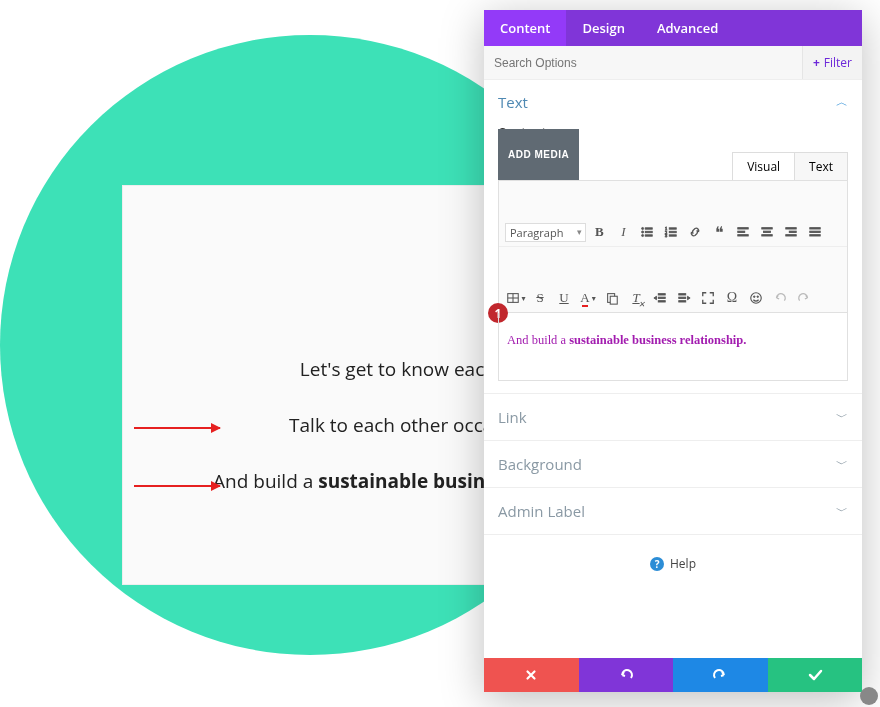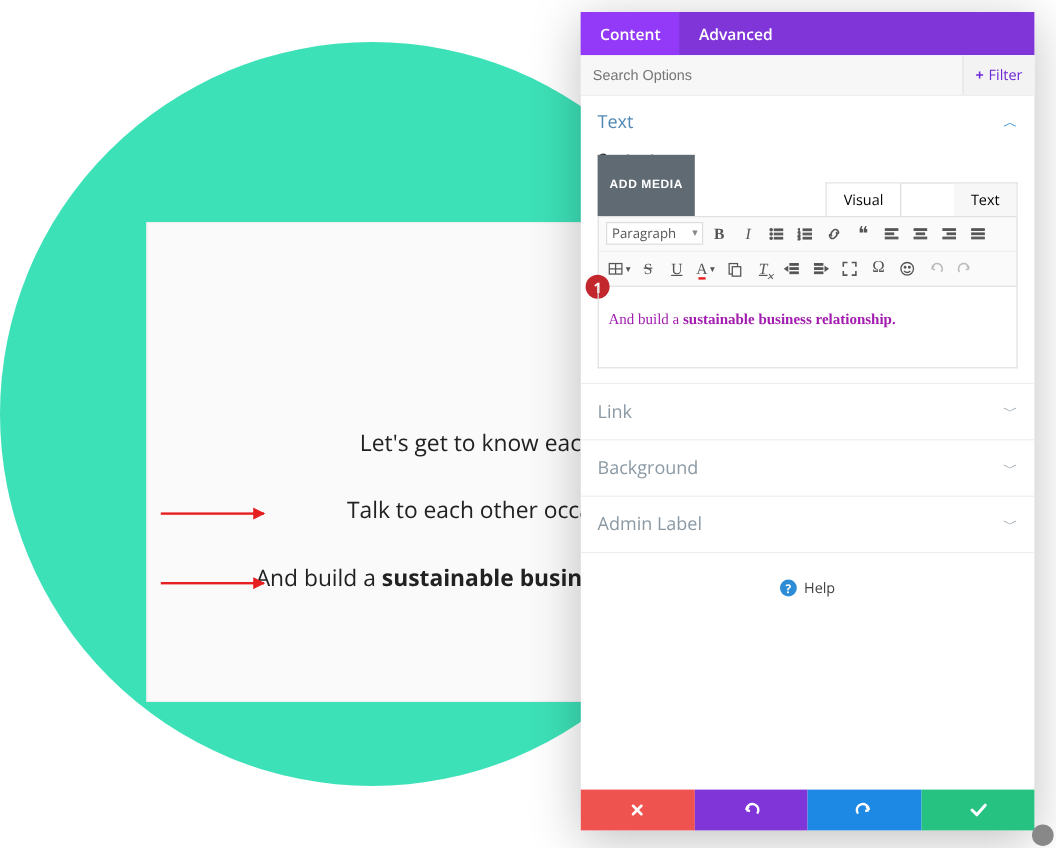--- a/index.html
+++ b/index.html
@@ -159,41 +159,41 @@
     display: flex;
     justify-content: space-between;
     align-items: flex-end;
     margin-top: -22px;
   }
   .editor-tabs {
     display: flex;
     border: 1px solid #ddd;
     border-bottom: none;
     margin-left: auto;
-    gap: 44px;
   }
   .editor-tab {
     padding: 5px 14px;
     font-size: 12px;
     background: #f7f7f7;
     cursor: pointer;
     border-right: 1px solid #ddd;
   }
   .editor-tab:last-child { border-right: none; }
   .editor-tab.active { background: #fff; }
   .toolbar {
     border: 1px solid #e0e0e0;
     background: #fafafa;
   }
   .toolbar-row {
     display: flex;
-    align-items: flex-start;
+    align-items: center;
     padding: 4px 6px;
     gap: 2px;
     border-bottom: 1px solid #eee;
+    margin-top: 37px;
   }
   .toolbar-row:last-child { border-bottom: none; }
   .paragraph-sel {
     font-size: 11px;
     padding: 1px 22px 1px 4px;
     border: 1px solid #ddd;
     background: #fff;
     color: #555;
     position: relative;
     cursor: pointer;
@@ -310,20 +310,21 @@
   </div>
 </div>
 
 <div class="arrow arrow1"></div>
 <div class="arrow arrow2"></div>
 
 <div class="panel">
 
   <div class="tabs">
     <div class="tab active">Content</div>
+    <div class="tab">Design</div>
     <div class="tab">Advanced</div>
   </div>
 
   <div class="search-row">
     <input class="search-input" placeholder="Search Options" style="">
     <div class="filter-btn"><span style="font-weight:700;margin-right:4px">+</span><span>Filter</span></div>
   </div>
 
   <div class="section">
     <div class="section-header">

